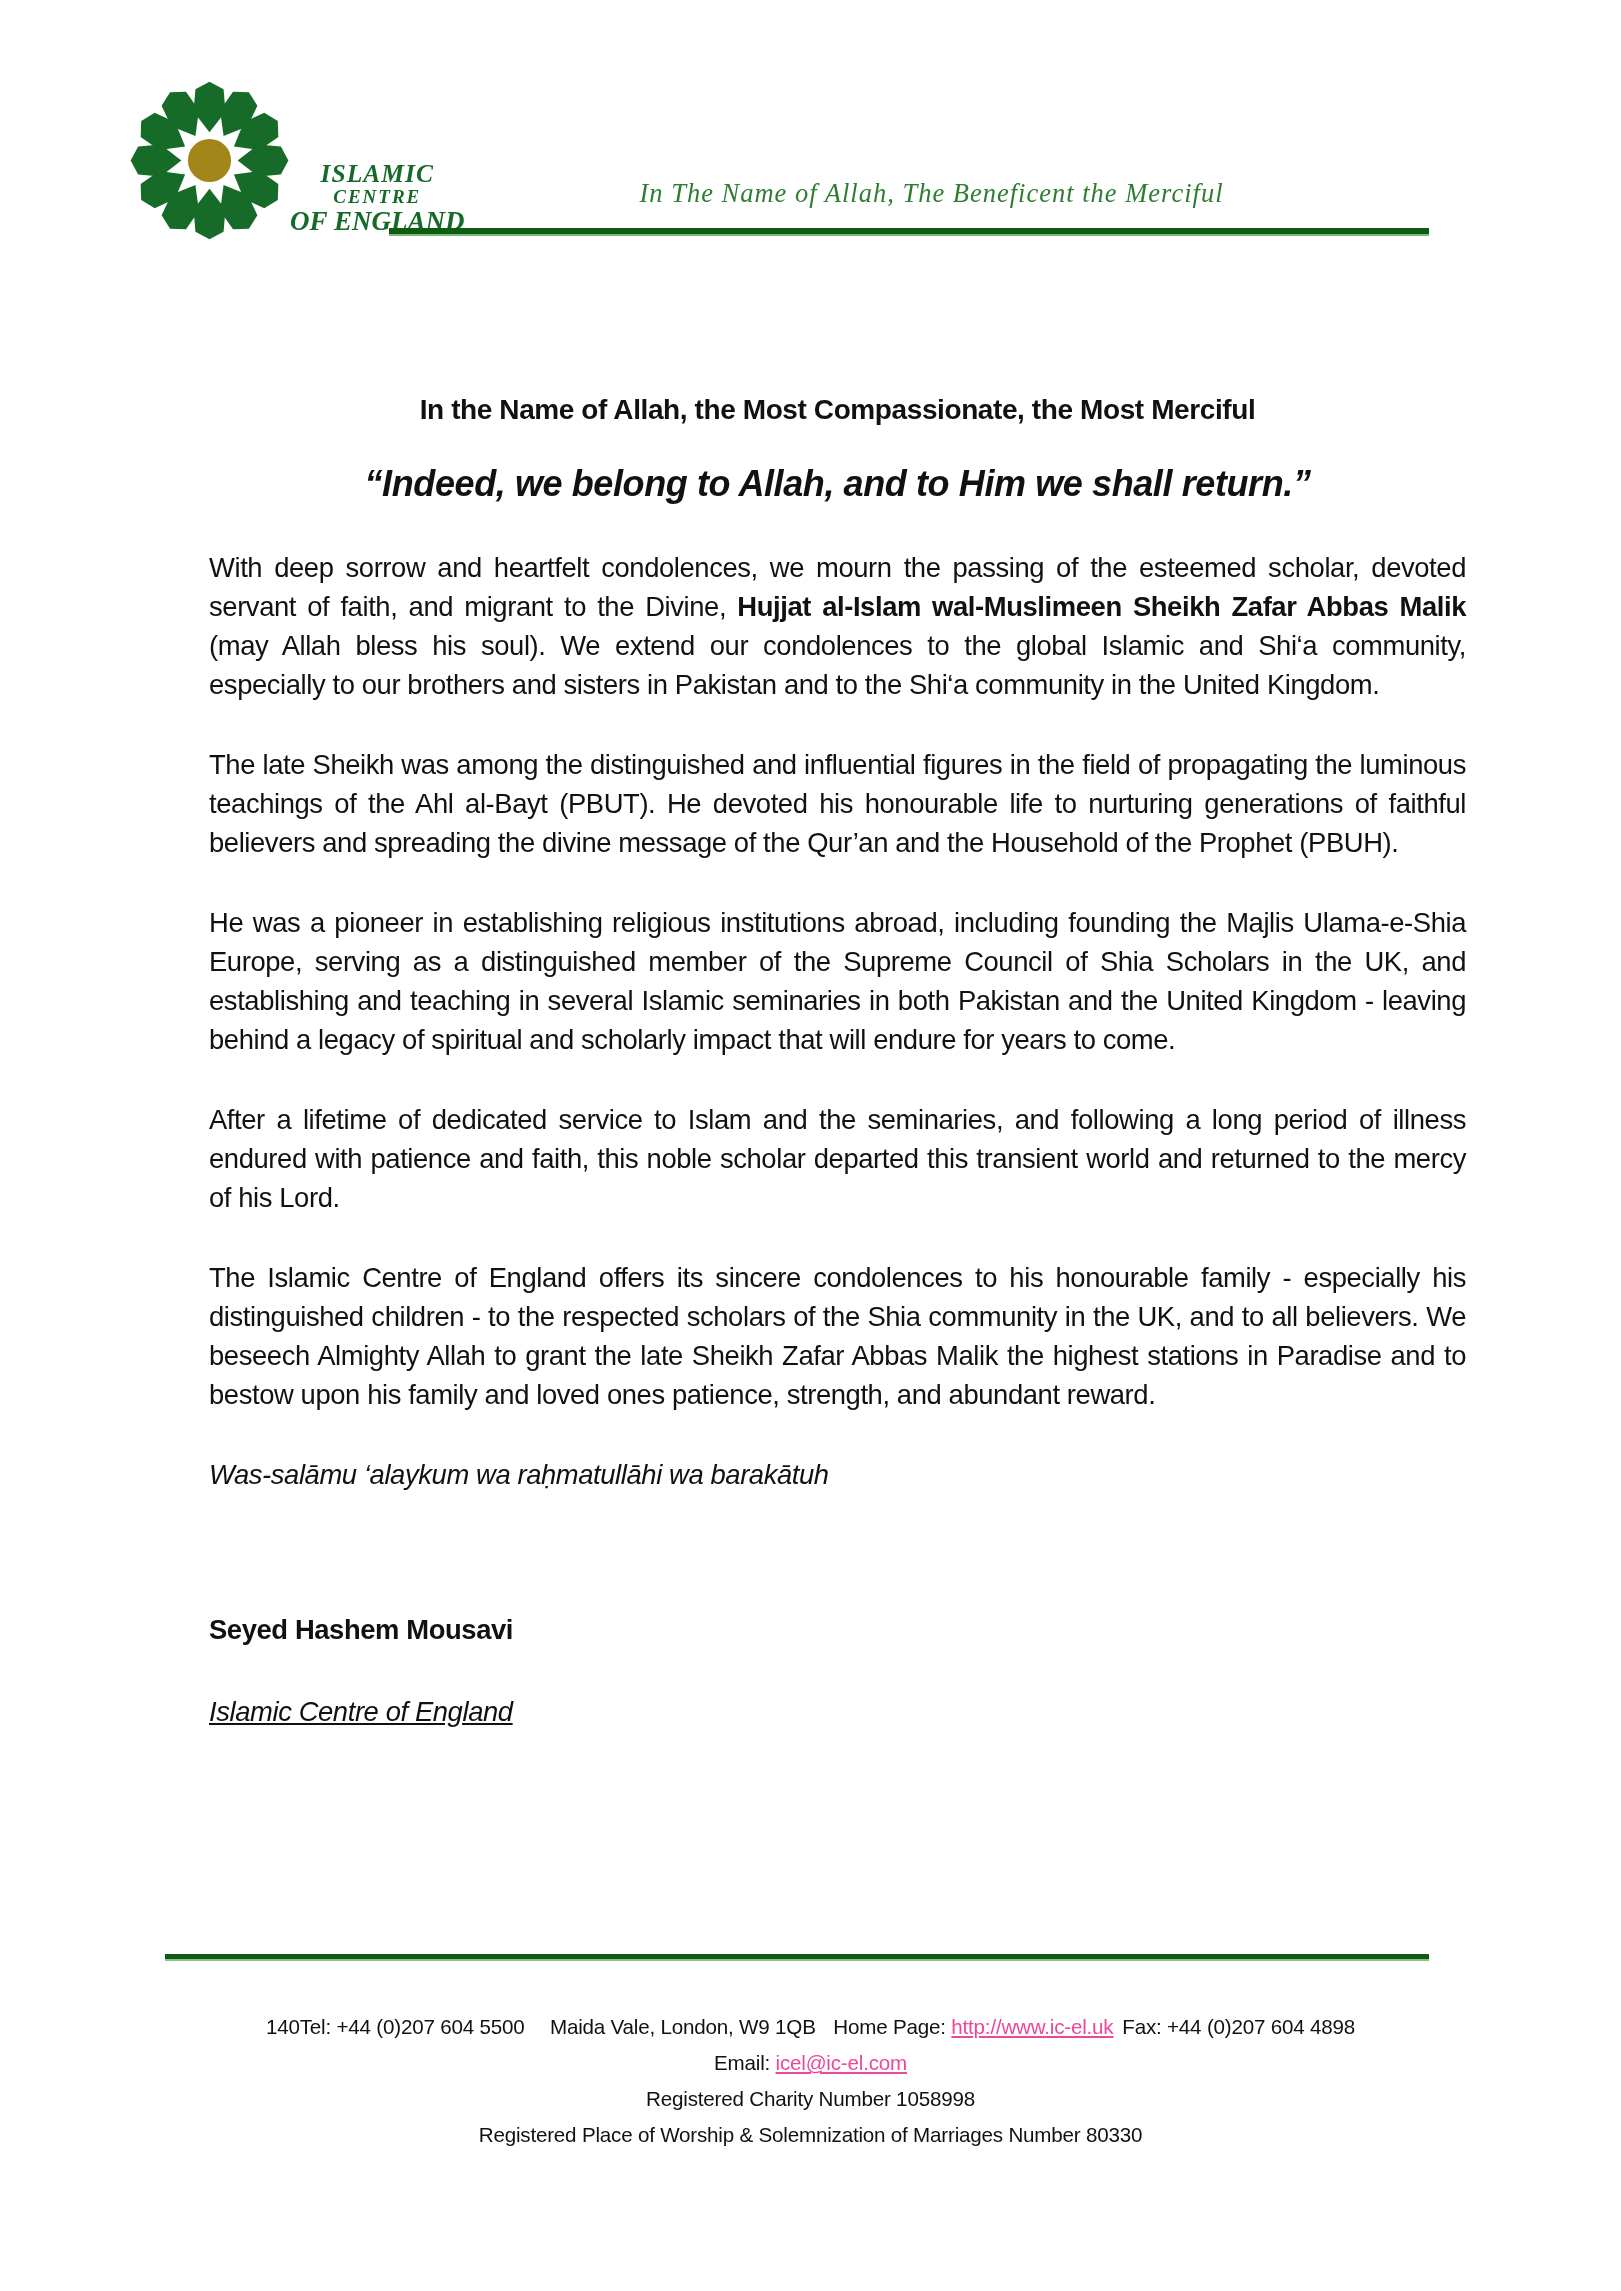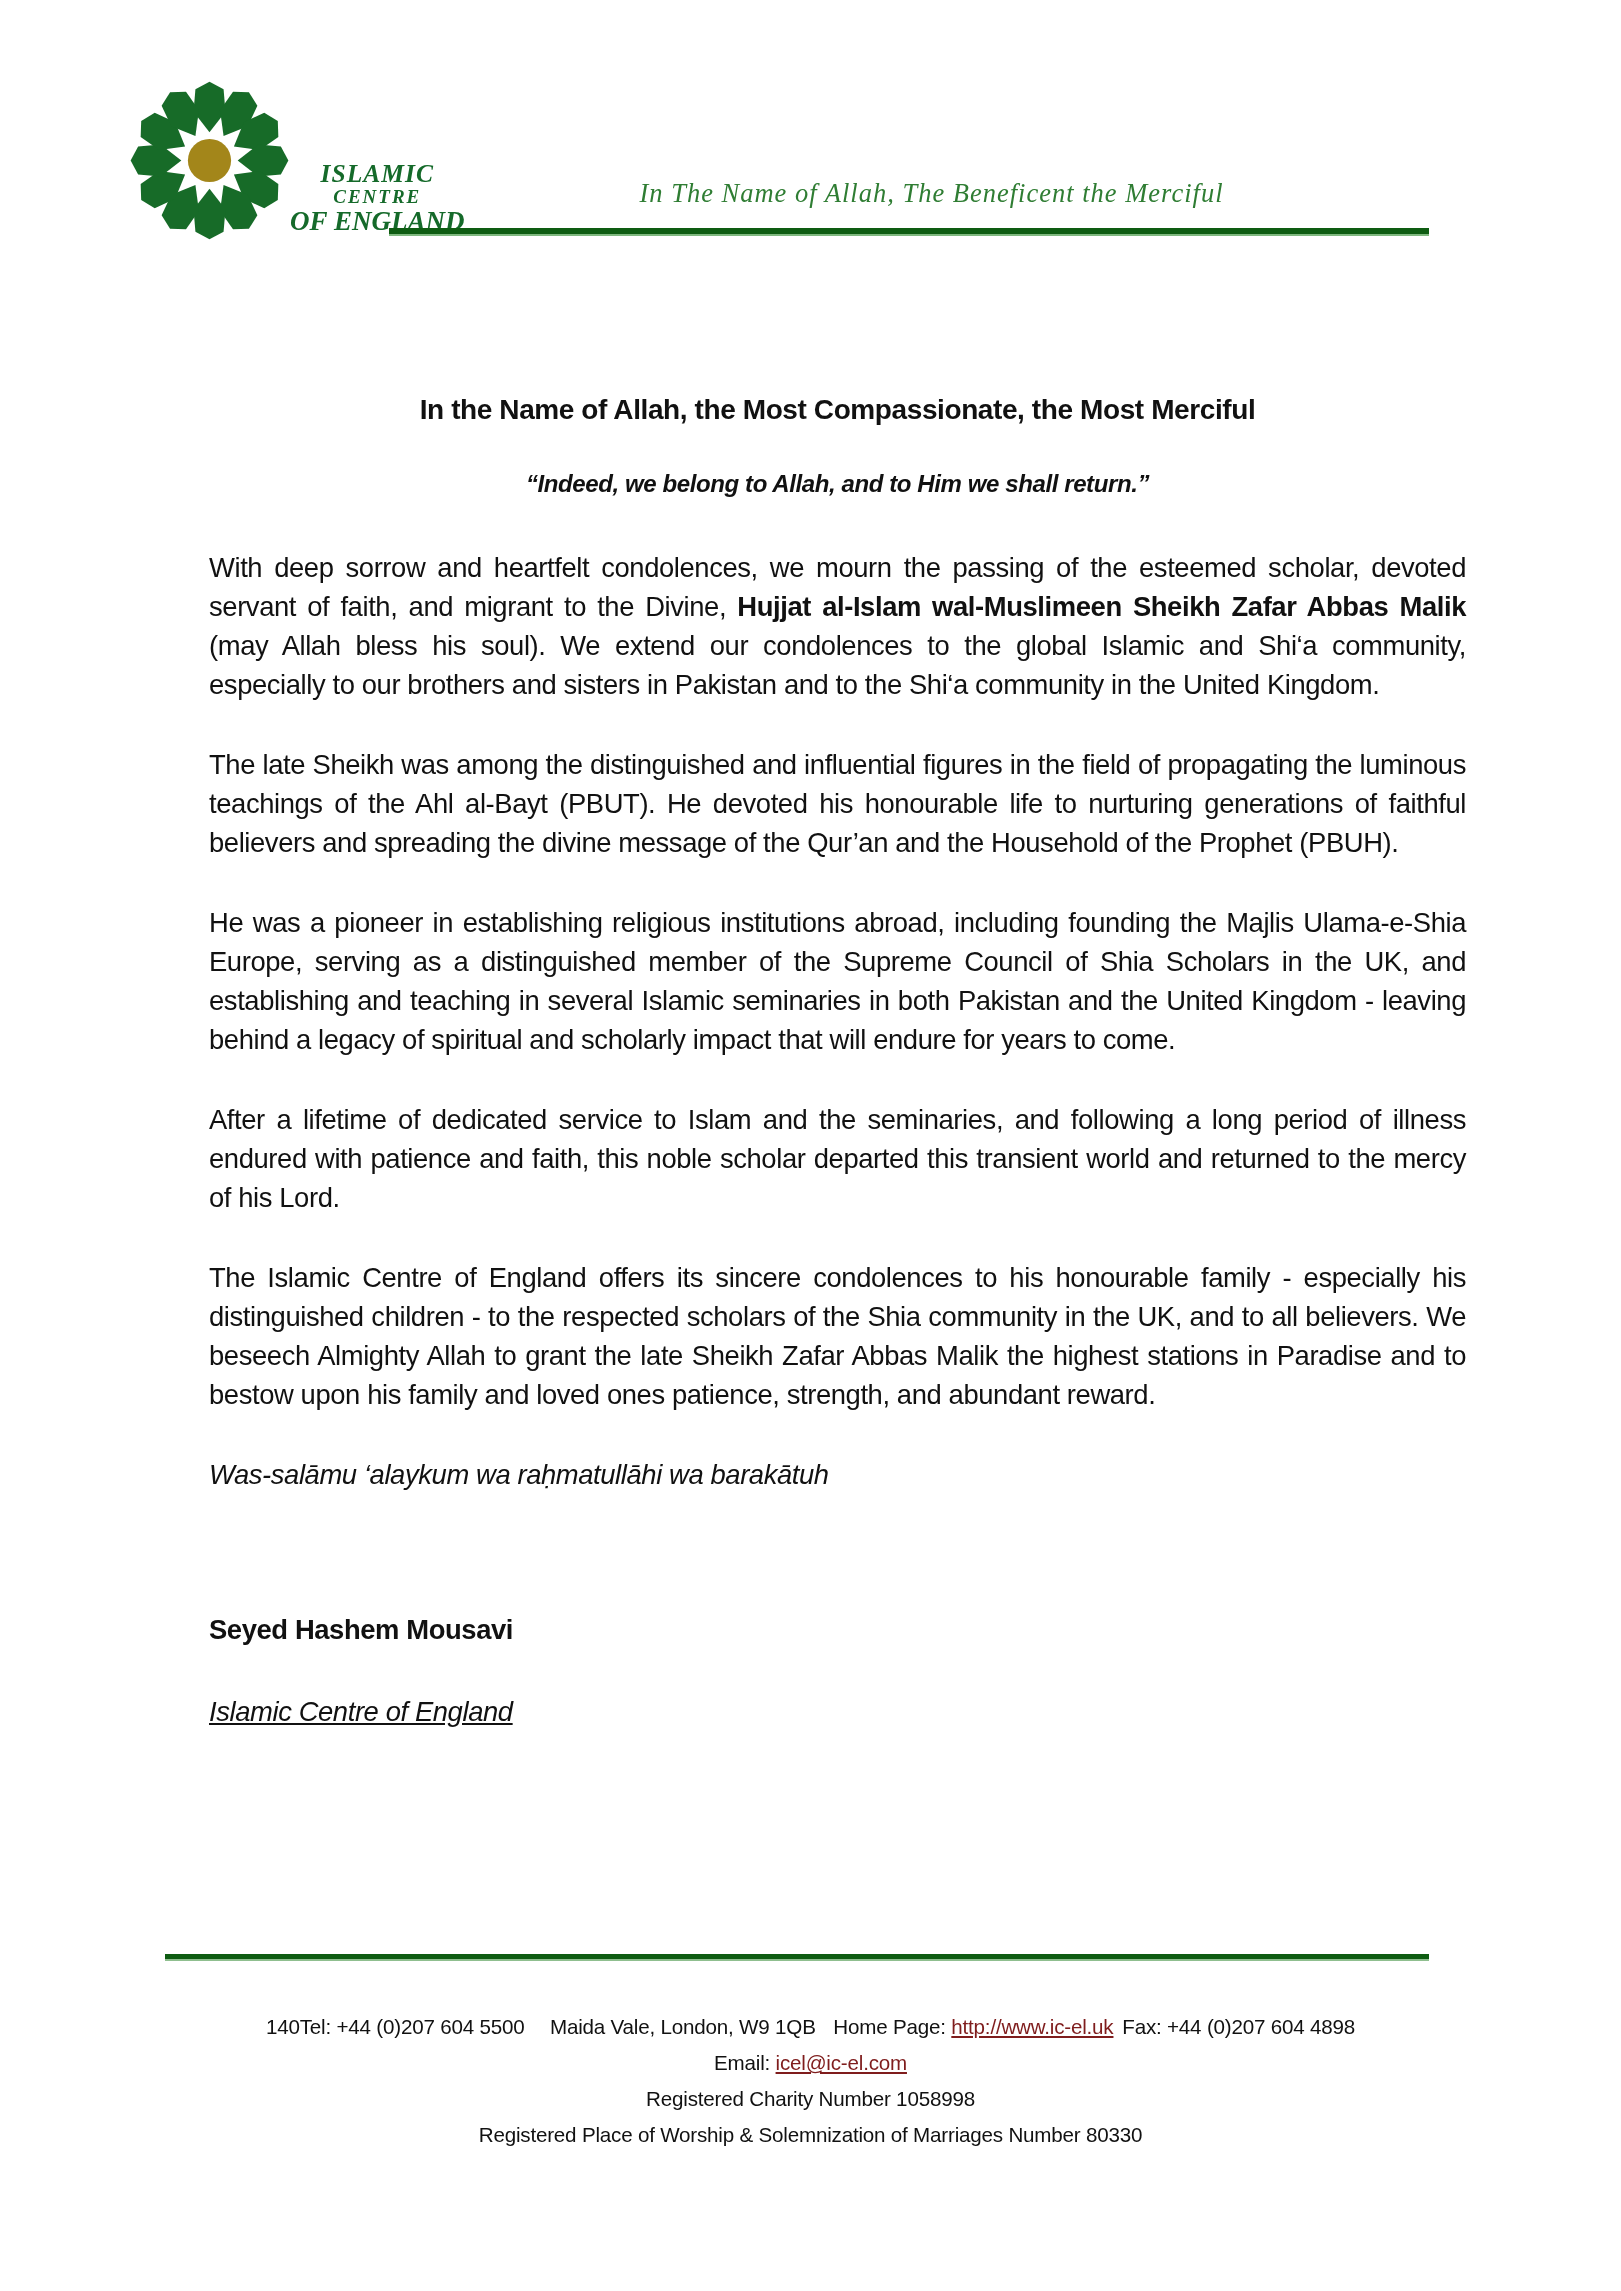--- a/index.html
+++ b/index.html
@@ -57,21 +57,21 @@
     font-size: 27.4px;
     line-height: 39px;
     letter-spacing: -0.4px;
     color: #111111;
   }
   .h-main {
     text-align: center; font-weight: bold; font-size: 28px;
     margin-bottom: 35px;
   }
   .h-sub {
-    text-align: center; font-weight: bold; font-style: italic; font-size: 24px;
+    text-align: center; font-weight: bold; font-style: italic; font-size: 36px;
     margin-bottom: 45px;
   }
   .para { text-align: justify; margin-bottom: 41px; }
   .para .bold { font-weight: bold; }
   .closing { font-style: italic; margin-bottom: 0; text-align: left; }
   .sig-name { font-weight: bold; margin-top: 116px; }
   .sig-org  { font-style: italic; margin-top: 43px; text-decoration: underline; }
 
   
   .footer-rule {
@@ -83,21 +83,21 @@
   .footer {
     position: absolute; top: 2009px; left: 0; width: 1621px;
     text-align: center;
     font-size: 20.6px; line-height: 36px; color: #111111;
     letter-spacing: -0.2px;
   }
   .footer .sep-gap-lg { display: inline-block; width: 25.5px; }
   .footer .sep-gap-md { display: inline-block; width: 17.6px; }
   .footer .sep-gap-sm { display: inline-block; width: 8.8px; }
   .footer a {
-    color: #7f1d1d; text-decoration: underline; cursor: pointer;
+    color: #ec4899; text-decoration: underline; cursor: pointer;
   }
 </style>
 </head>
 <body>
 
 <div class="page">
 
   <div class="header">
     <div class="logo-block">
       <svg class="logo-flower" viewBox="-90 -90 180 180" xmlns="http://www.w3.org/2000/svg">

